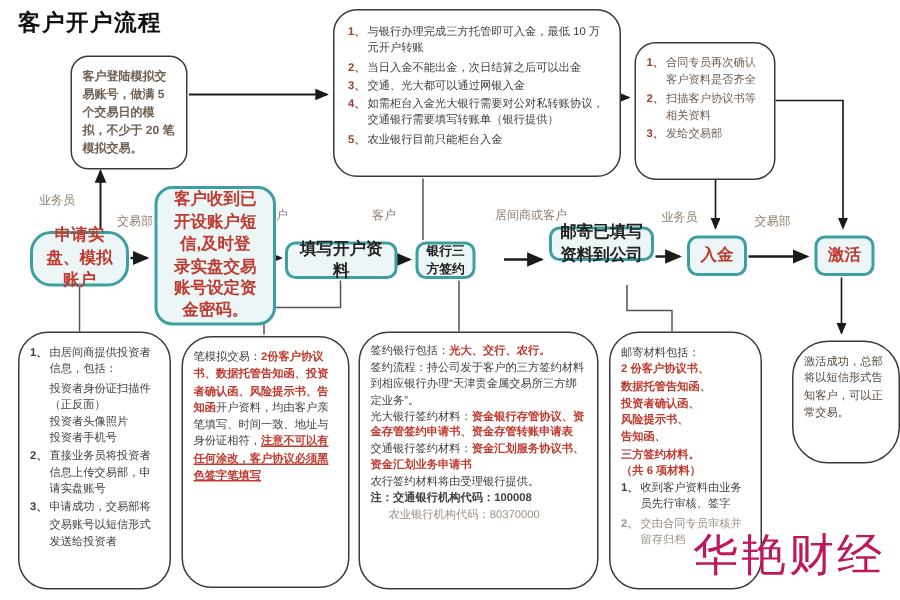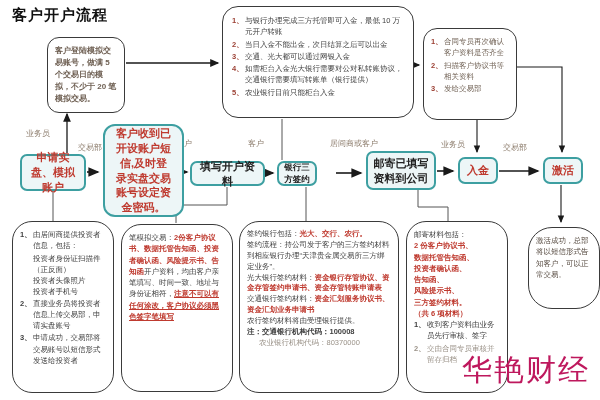--- a/index.html
+++ b/index.html
@@ -112,37 +112,37 @@
   </div>
 
   <div class="role-label" style="left:26px;top:128px;">业务员</div>
   <div class="role-label" style="left:78px;top:142px;">交易部</div>
   <div class="role-label" style="left:176px;top:138px;">客户</div>
   <div class="role-label" style="left:248px;top:138px;">客户</div>
   <div class="role-label" style="left:330px;top:138px;">居间商或客户</div>
   <div class="role-label" style="left:441px;top:139px;">业务员</div>
   <div class="role-label" style="left:503px;top:142px;">交易部</div>
 
-  <div class="box-teal red" style="left:20px;top:154px;width:66px;height:37px;">
+  <div class="box-teal red" style="left:20px;top:154px;width:66px;height:37px;border-radius:14px;">
     <span>申请实盘、模拟账户</span>
   </div>
 
   <div class="box-teal red" style="left:103px;top:124px;width:81px;height:93px;border-radius:12px;padding:6px 10px;">
     <span>客户收到已开设账户短信,及时登录实盘交易账号设定资金密码。</span>
   </div>
 
   <div class="box-teal" style="left:190px;top:161px;width:75px;height:25px;color:#222;">
     <span>填写开户资料</span>
   </div>
 
   <div class="box-teal" style="left:277px;top:161px;width:40px;height:25px;color:#222;font-size:8.5px;">
     <span>银行三方签约</span>
   </div>
 
-  <div class="box-teal" style="left:366px;top:151px;width:70px;height:39px;color:#222;">
+  <div class="box-teal" style="left:366px;top:151px;width:70px;height:23px;color:#222;">
     <span>邮寄已填写资料到公司</span>
   </div>
 
   <div class="box-teal red" style="left:458px;top:157px;width:40px;height:27px;">
     <span>入金</span>
   </div>
 
   <div class="box-teal red" style="left:543px;top:157px;width:40px;height:27px;">
     <span>激活</span>
   </div>
@@ -177,22 +177,22 @@
     <div>农行签约材料将由受理银行提供。</div>
     <div style="font-weight:bold;">注：交通银行机构代码：100008</div>
     <div class="gray" style="padding-left:12px;">农业银行机构代码：80370000</div>
   </div>
 
   <div class="box-plain" style="left:406px;top:221px;width:102px;height:172px;border-radius:20px;">
     <div>邮寄材料包括：</div>
     <div class="redbold">2 份客户协议书、</div>
     <div class="redbold">数据托管告知函、</div>
     <div class="redbold">投资者确认函、</div>
+    <div class="redbold">风险提示书、</div>
     <div class="redbold">告知函、</div>
-    <div class="redbold">风险提示书、</div>
     <div class="redbold">三方签约材料。</div>
     <div class="redbold">（共 6 项材料）</div>
     <div class="item">
         <span class="n">1、</span>
         <span>收到客户资料由业务员先行审核、签字</span>
       </div>
     <div class="item gray">
         <span class="n">2、</span>
         <span>交由合同专员审核并留存归档</span>
       </div>

